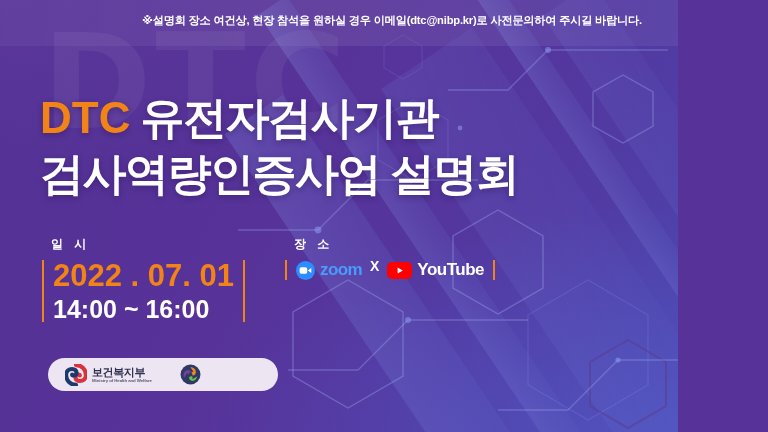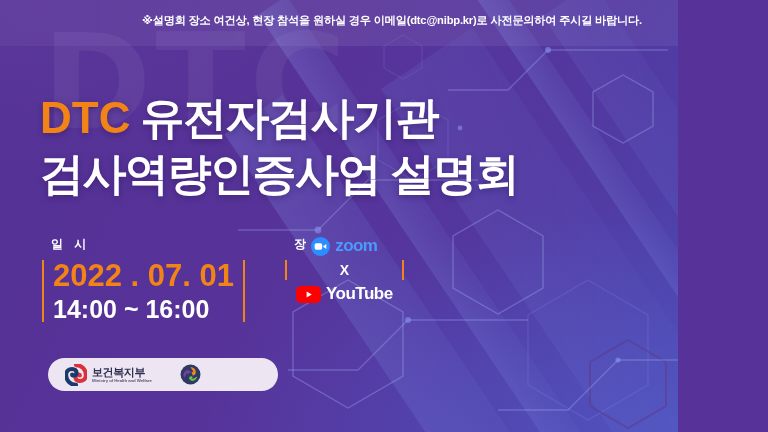--- a/index.html
+++ b/index.html
@@ -109,22 +109,22 @@
     white-space:nowrap;
   }
   .venue-main{
     color:#F18317;
     font-size:21px; font-weight:bold; letter-spacing:-0.5px;
     line-height:1.28;
     white-space:nowrap;
   }
 
   .platforms{
-    display:flex; align-items:center; justify-content:center;
-    gap:6px; margin-top:3px; height:24px;flex-direction:column;
+    display:flex; justify-content:center;
+    gap:6px; margin-top:3px; height:24px;
   }
   .zoom-mark{ display:flex; align-items:center; gap:5px; }
   .zoom-badge{
     width:19px; height:19px; border-radius:50%;
     background:#2D8CFF;
     display:flex; align-items:center; justify-content:center;
   }
   .zoom-word{
     color:#4A9BFF; font-size:17px; font-weight:bold; letter-spacing:-0.6px;
   }

